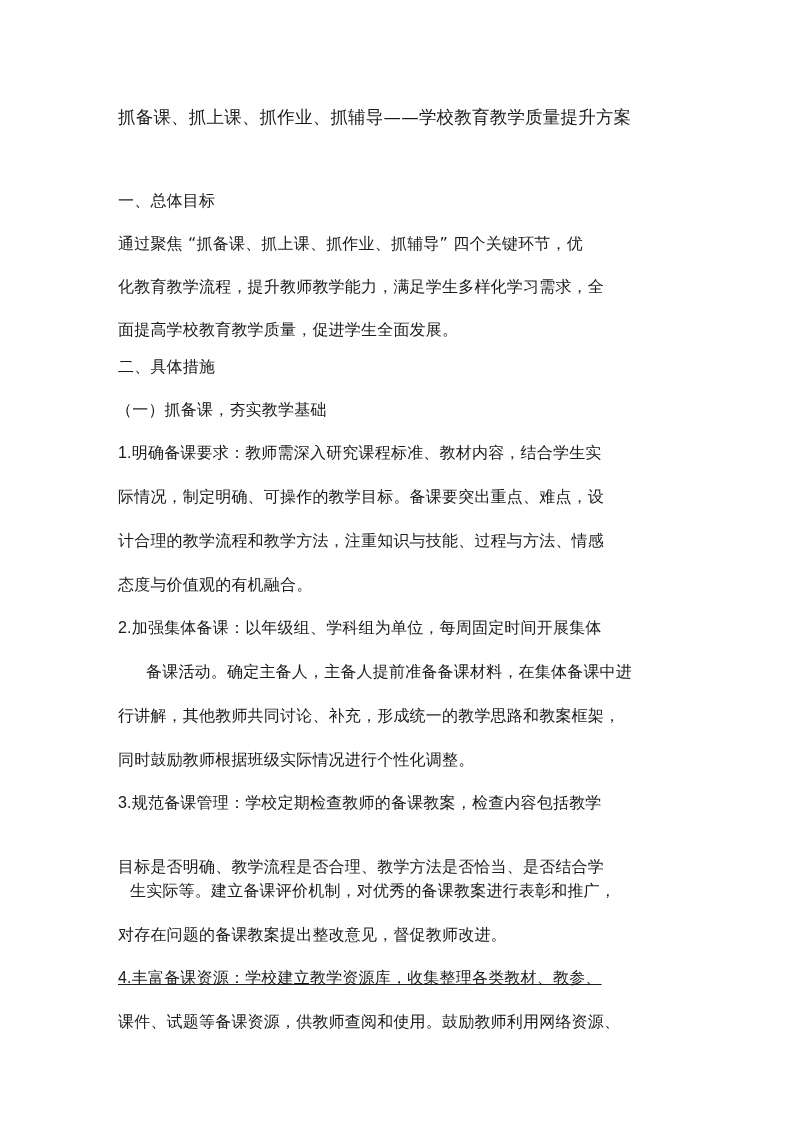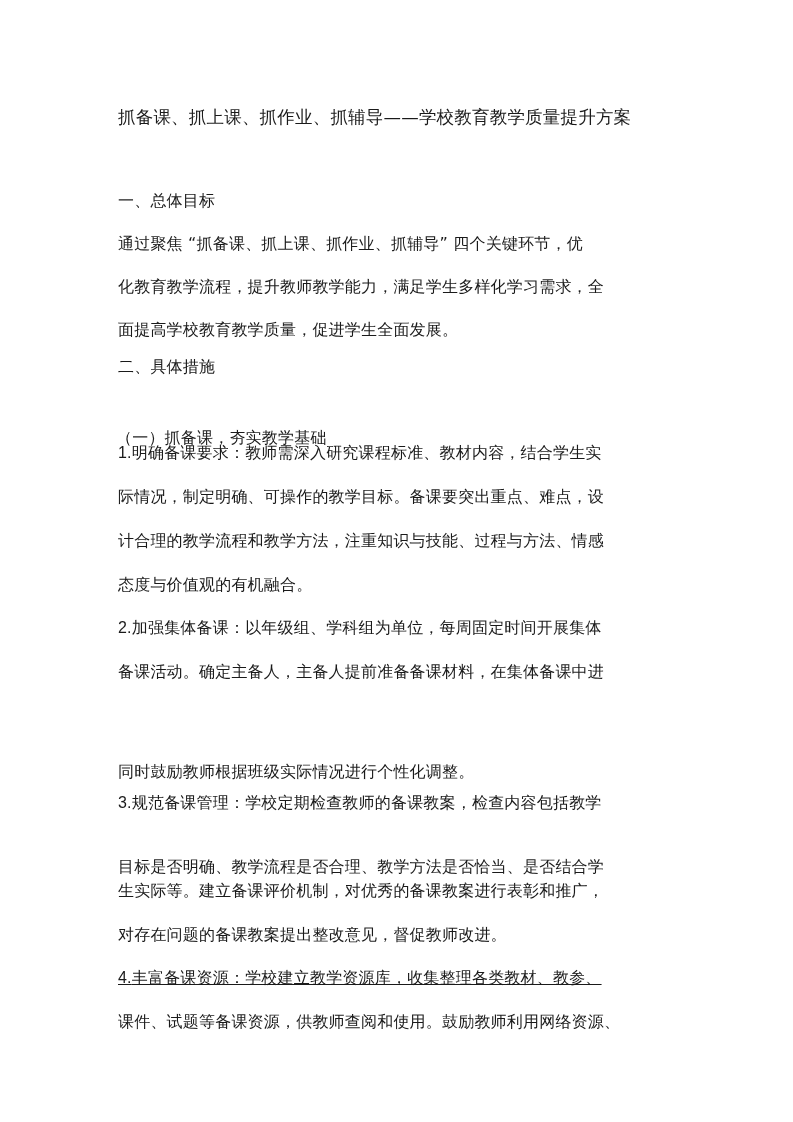--- a/index.html
+++ b/index.html
@@ -44,40 +44,41 @@
 <div class="page">
 
   <div class="line title" style="top:106px;">抓备课、抓上课、抓作业、抓辅导——学校教育教学质量提升方案</div>
 
   <div class="line" style="top:190px;">一、总体目标</div>
   <div class="line" style="top:233px;">通过聚焦 “抓备课、抓上课、抓作业、抓辅导” 四个关键环节，优</div>
   <div class="line" style="top:276px;">化教育教学流程，提升教师教学能力，满足学生多样化学习需求，全</div>
   <div class="line" style="top:319px;">面提高学校教育教学质量，促进学生全面发展。</div>
 
   <div class="line" style="top:356px;">二、具体措施</div>
-  <div class="line" style="top:399px; left:116px;margin-top:28px;">（一）抓备课，夯实教学基础</div>
+  <div class="line" style="top:399px; left:116px;">（一）抓备课，夯实教学基础</div>
 
   <div class="line" style="top:442px;">
     <span class="num">1.</span><span>明确备课要求：教师需深入研究课程标准、教材内容，结合学生实</span>
   </div>
   <div class="line" style="top:486px;">际情况，制定明确、可操作的教学目标。备课要突出重点、难点，设</div>
   <div class="line" style="top:530px;">计合理的教学流程和教学方法，注重知识与技能、过程与方法、情感</div>
   <div class="line" style="top:574px;">态度与价值观的有机融合。</div>
 
   <div class="line" style="top:617px;">
     <span class="num">2.</span><span>加强集体备课：以年级组、学科组为单位，每周固定时间开展集体</span>
   </div>
-  <div class="line" style="top:661px;">备课活动。确定主备人，主备人提前准备备课材料，在集体备课中进</div>
-  <div class="line" style="top:749px;margin-top:12px;">同时鼓励教师根据班级实际情况进行个性化调整。</div>
+  <div class="line" style="top:661px;margin-left:28px;">备课活动。确定主备人，主备人提前准备备课材料，在集体备课中进</div>
+  <div class="line" style="top:705px;">行讲解，其他教师共同讨论、补充，形成统一的教学思路和教案框架，</div>
+  <div class="line" style="top:749px;">同时鼓励教师根据班级实际情况进行个性化调整。</div>
 
   <div class="line" style="top:792px;">
     <span class="num">3.</span><span>规范备课管理：学校定期检查教师的备课教案，检查内容包括教学</span>
   </div>
   <div class="line" style="top:836px;margin-top:20px;">目标是否明确、教学流程是否合理、教学方法是否恰当、是否结合学</div>
-  <div class="line" style="top:880px;">生实际等。建立备课评价机制，对优秀的备课教案进行表彰和推广，</div>
+  <div class="line" style="top:880px;margin-left:12px;">生实际等。建立备课评价机制，对优秀的备课教案进行表彰和推广，</div>
   <div class="line" style="top:924px;">对存在问题的备课教案提出整改意见，督促教师改进。</div>
 
   <div class="line" style="top:967px;text-decoration:underline;">
     <span class="num">4.</span><span>丰富备课资源：学校建立教学资源库，收集整理各类教材、教参、</span>
   </div>
   <div class="line" style="top:1011px;">课件、试题等备课资源，供教师查阅和使用。鼓励教师利用网络资源、</div>
 
 </div>
 
 </body></html>

